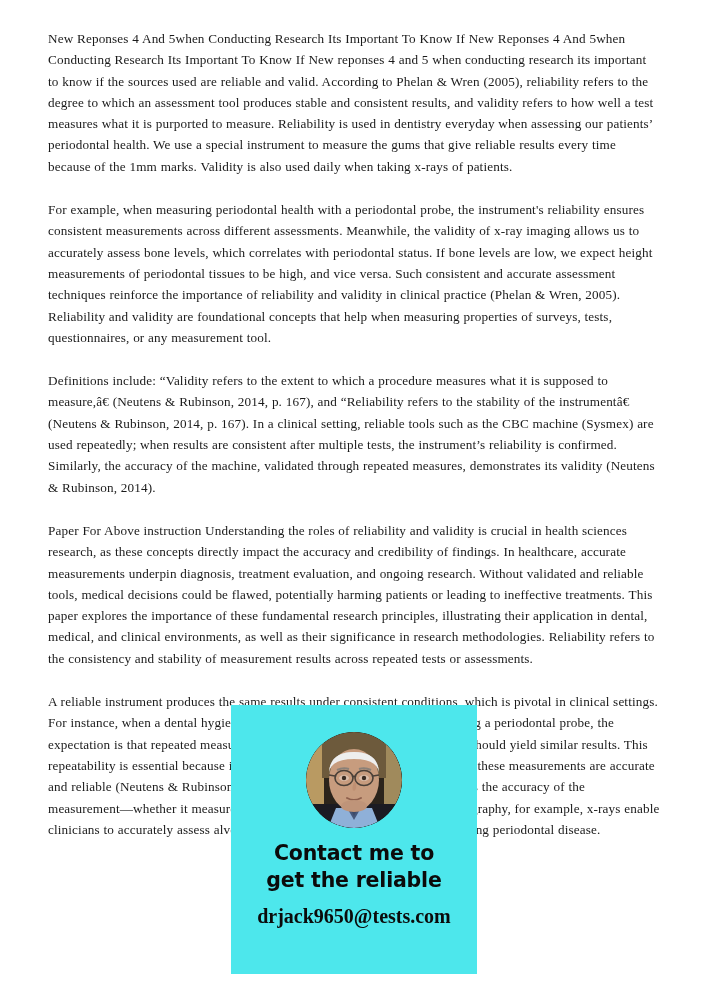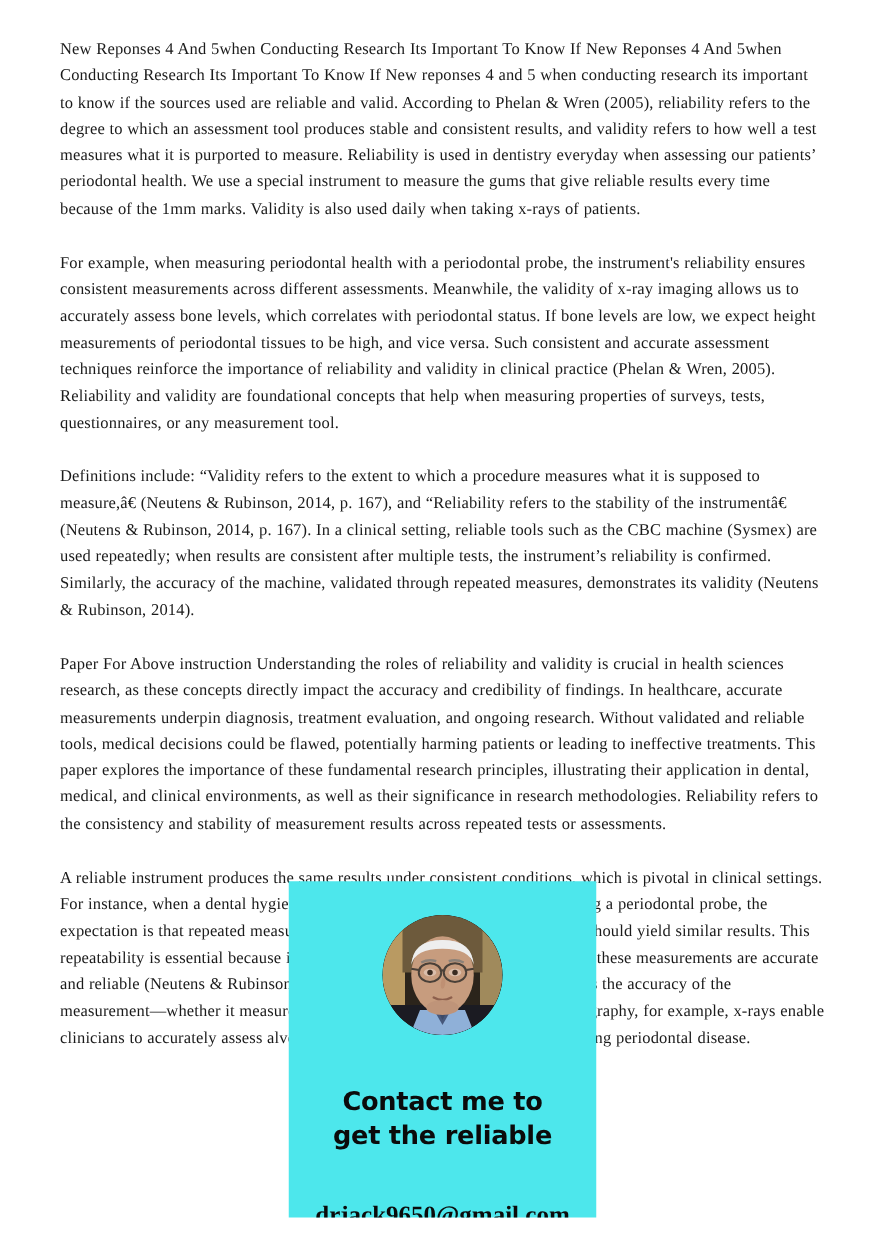--- a/index.html
+++ b/index.html
@@ -50,21 +50,20 @@
     width: 246px;
     height: 269px;
     background: #4de7ec;
     z-index: 20;
     display: flex;
     flex-direction: column;
     align-items: center;
     box-sizing: border-box;
     padding-top: 27px;
     overflow: hidden;
-    gap: 28px;
   }
 
   #avatar {
     width: 96px;
     height: 96px;
     border-radius: 50%;
     overflow: hidden;
     position: relative;
     flex: 0 0 auto;
     background: #2d2318;
@@ -149,17 +148,17 @@
           <ellipse cx="48" cy="74" rx="13" ry="6" fill="#bf9479"></ellipse>
         </g>
       </svg>
     </div>
 
     <div id="contact-lines">
       <div class="contact-line">Contact me to</div>
       <div class="contact-line">get the reliable</div>
     </div>
 
-    <div id="contact-email">drjack9650@gmail.com</div>
+    <div id="contact-email">drjack9650@tests.com</div>
 
   </div>
 
 </div>
 
 </body></html>

